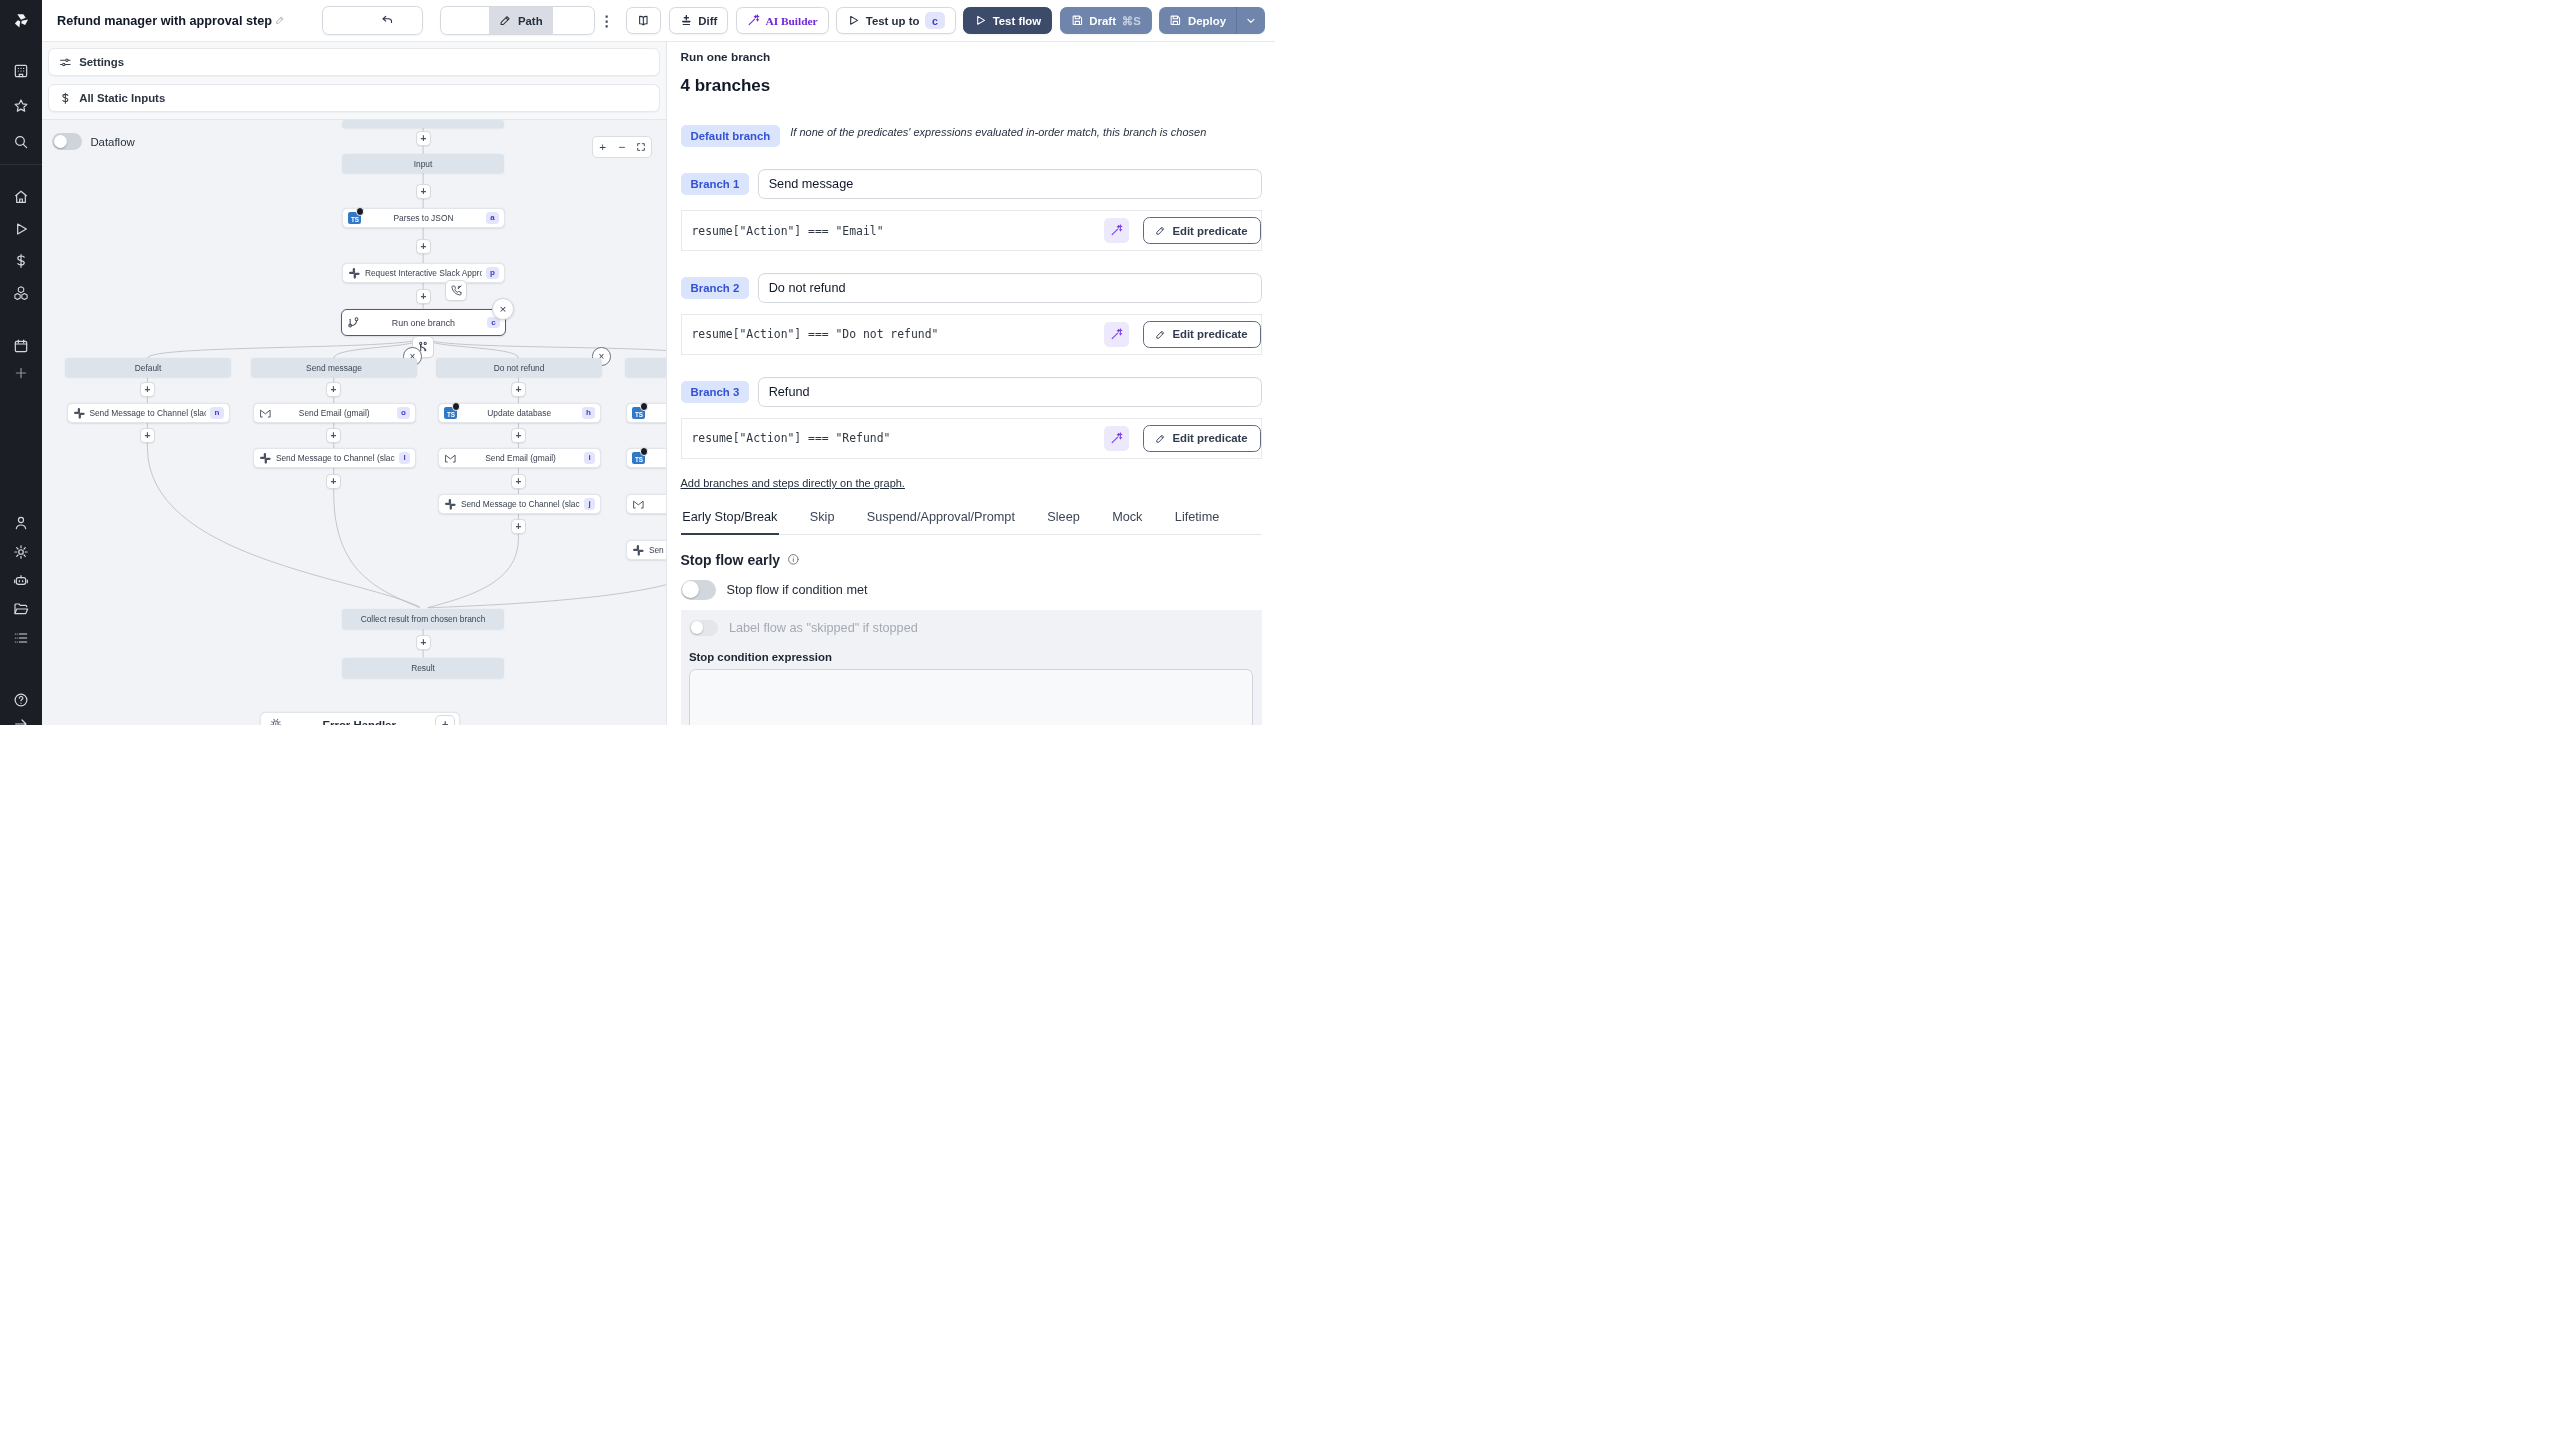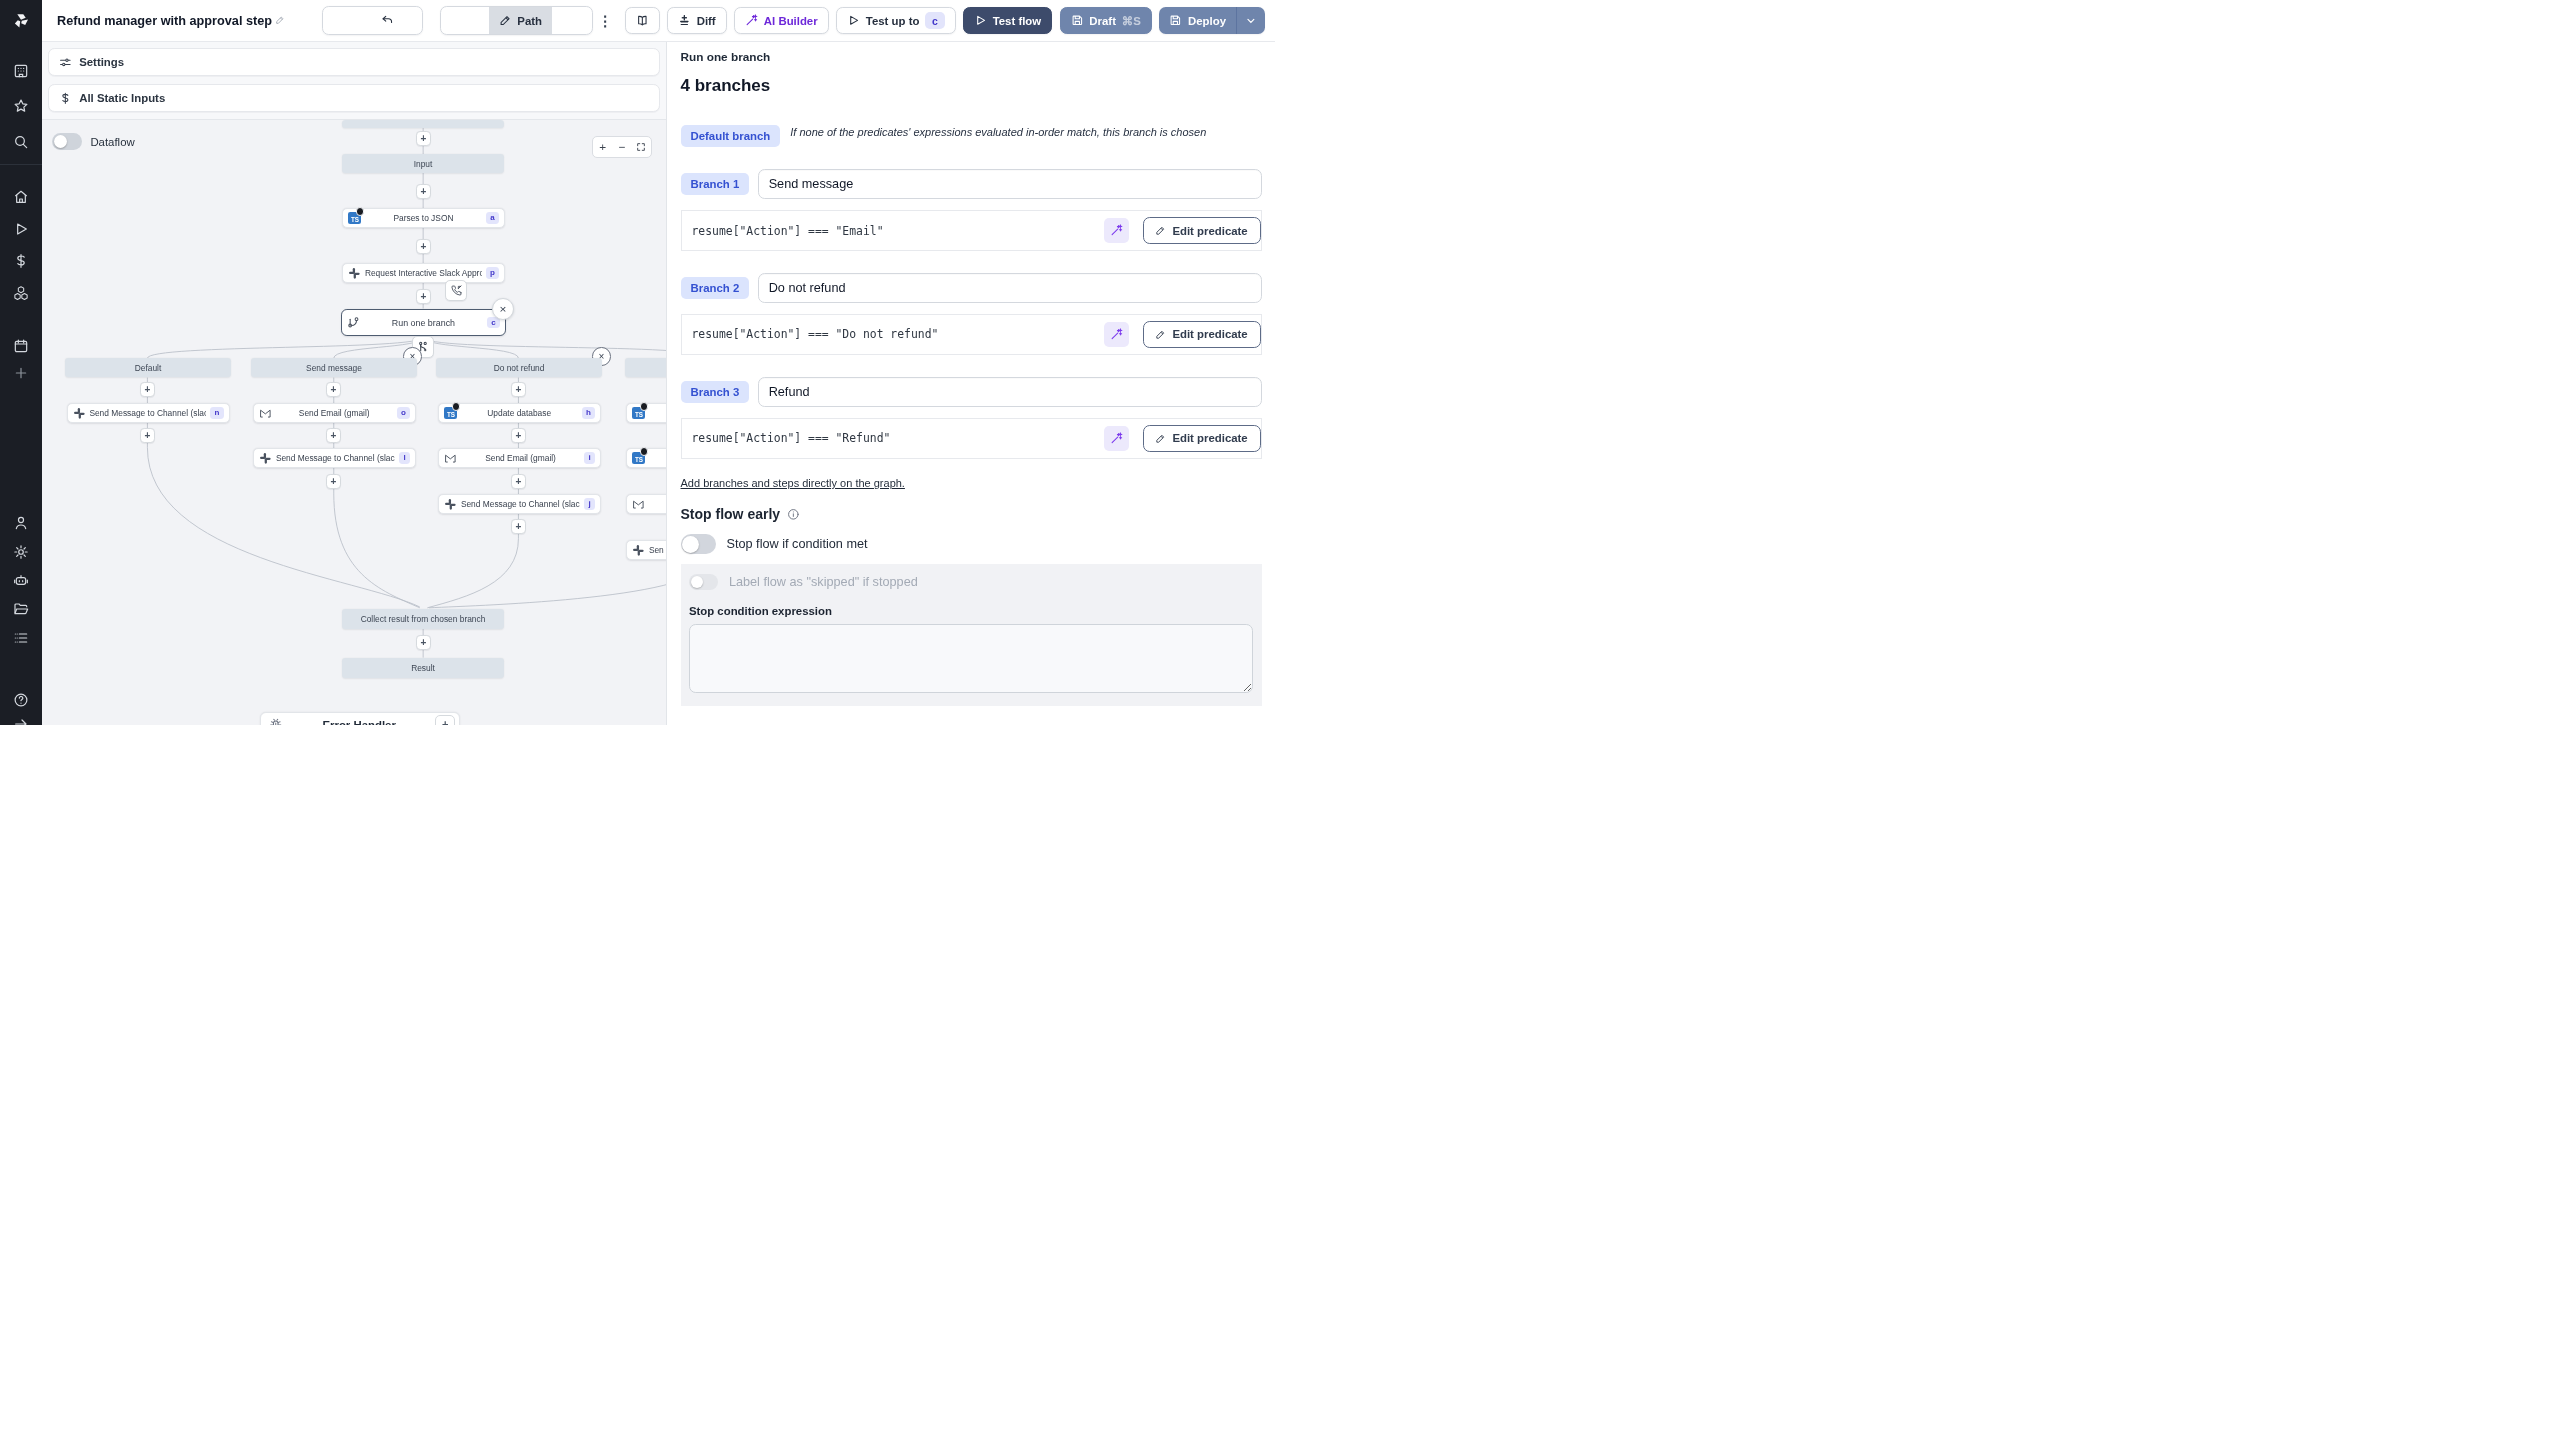--- a/index.html
+++ b/index.html
@@ -22,21 +22,21 @@
   .btn svg { width:12.7px; height:12.7px; }
   .seg { display:inline-flex; border:0.8px solid #d5d9df; border-radius:6.7px; overflow:hidden; box-shadow:0 0.8px 1.7px rgba(16,24,40,.05); }
   .seg .btn { border:none; border-radius:0; box-shadow:none;margin-left:48px; }
   .seg .btn + .btn { border-left:0.8px solid #e3e6ea;text-align:right; }
   .undo-group { margin-left:37px; }
   .path-group { margin-left:17px; }
   .path-left { background:#d9dde3 !important; }
   .path-value { font-family:"DejaVu Sans Mono","Liberation Mono",monospace; font-weight:400; font-size:10.5px; }
   .right-cluster { margin-left:auto; display:flex; align-items:center; gap:7.6px; }
   .kebab { border:none; background:none; box-shadow:none; padding:0 5px; font-size:14.3px; color:#374151; font-weight:700; }
-  .purple { color:#6d28d9; }
+  .purple { color:#6d28d9;font-family:Liberation Serif, serif; }
   .badge-c { background:#e2e4fb; color:#4338ca; font-weight:700; font-size:10.5px; padding:2.5px 6.7px; border-radius:5px; }
   .btn-navy { background:#3d4b6b; border-color:#3d4b6b; color:#fff; }
   .btn-slate { background:#6f85ac; border-color:#6f85ac; color:#fff; }
   .shortcut { color:rgba(255,255,255,.6); font-weight:600; }
   .deploy-split { display:inline-flex; align-items:stretch; border-radius:6.7px; overflow:hidden; box-shadow:0 0.8px 1.7px rgba(16,24,40,.05); }
   .deploy-split .btn { border-radius:0; border:none; }
   .deploy-split .chev { width:29px; display:flex; align-items:center; justify-content:center; background:#6f85ac; color:#fff; border-left:0.8px solid #5d74a0; cursor:pointer; }
 
   
   .flow-pane { position:absolute; left:42px; top:42px; width:624px; height:683px; background:#f2f3f6; overflow:hidden; z-index:10; }
@@ -631,20 +631,28 @@
           <svg viewBox="0 0 24 24" fill="none" stroke="currentColor" stroke-width="2">
             <path d="M15 5l4 4L8 20H4v-4z"></path>
             <path d="M13 7l4 4"></path>
           </svg>
           <span>Edit predicate</span>
         </button>
     </div>
 
     <div class="addnote">Add branches and steps directly on the graph.</div>
 
+    <div class="tabs">
+      <span class="tab active">Early Stop/Break</span>
+      <span class="tab">Skip</span>
+      <span class="tab">Suspend/Approval/Prompt</span>
+      <span class="tab">Sleep</span>
+      <span class="tab">Mock</span>
+      <span class="tab">Lifetime</span>
+    </div>
 
     <div class="stoph">
       <span>Stop flow early</span>
       <svg viewBox="0 0 24 24" fill="none" stroke="currentColor" stroke-width="1.8" stroke-linecap="round">
           <circle cx="12" cy="12" r="9"></circle>
           <path d="M12 11v5M12 7.5h.01"></path>
         </svg>
     </div>
 
     <div class="togglerow">

